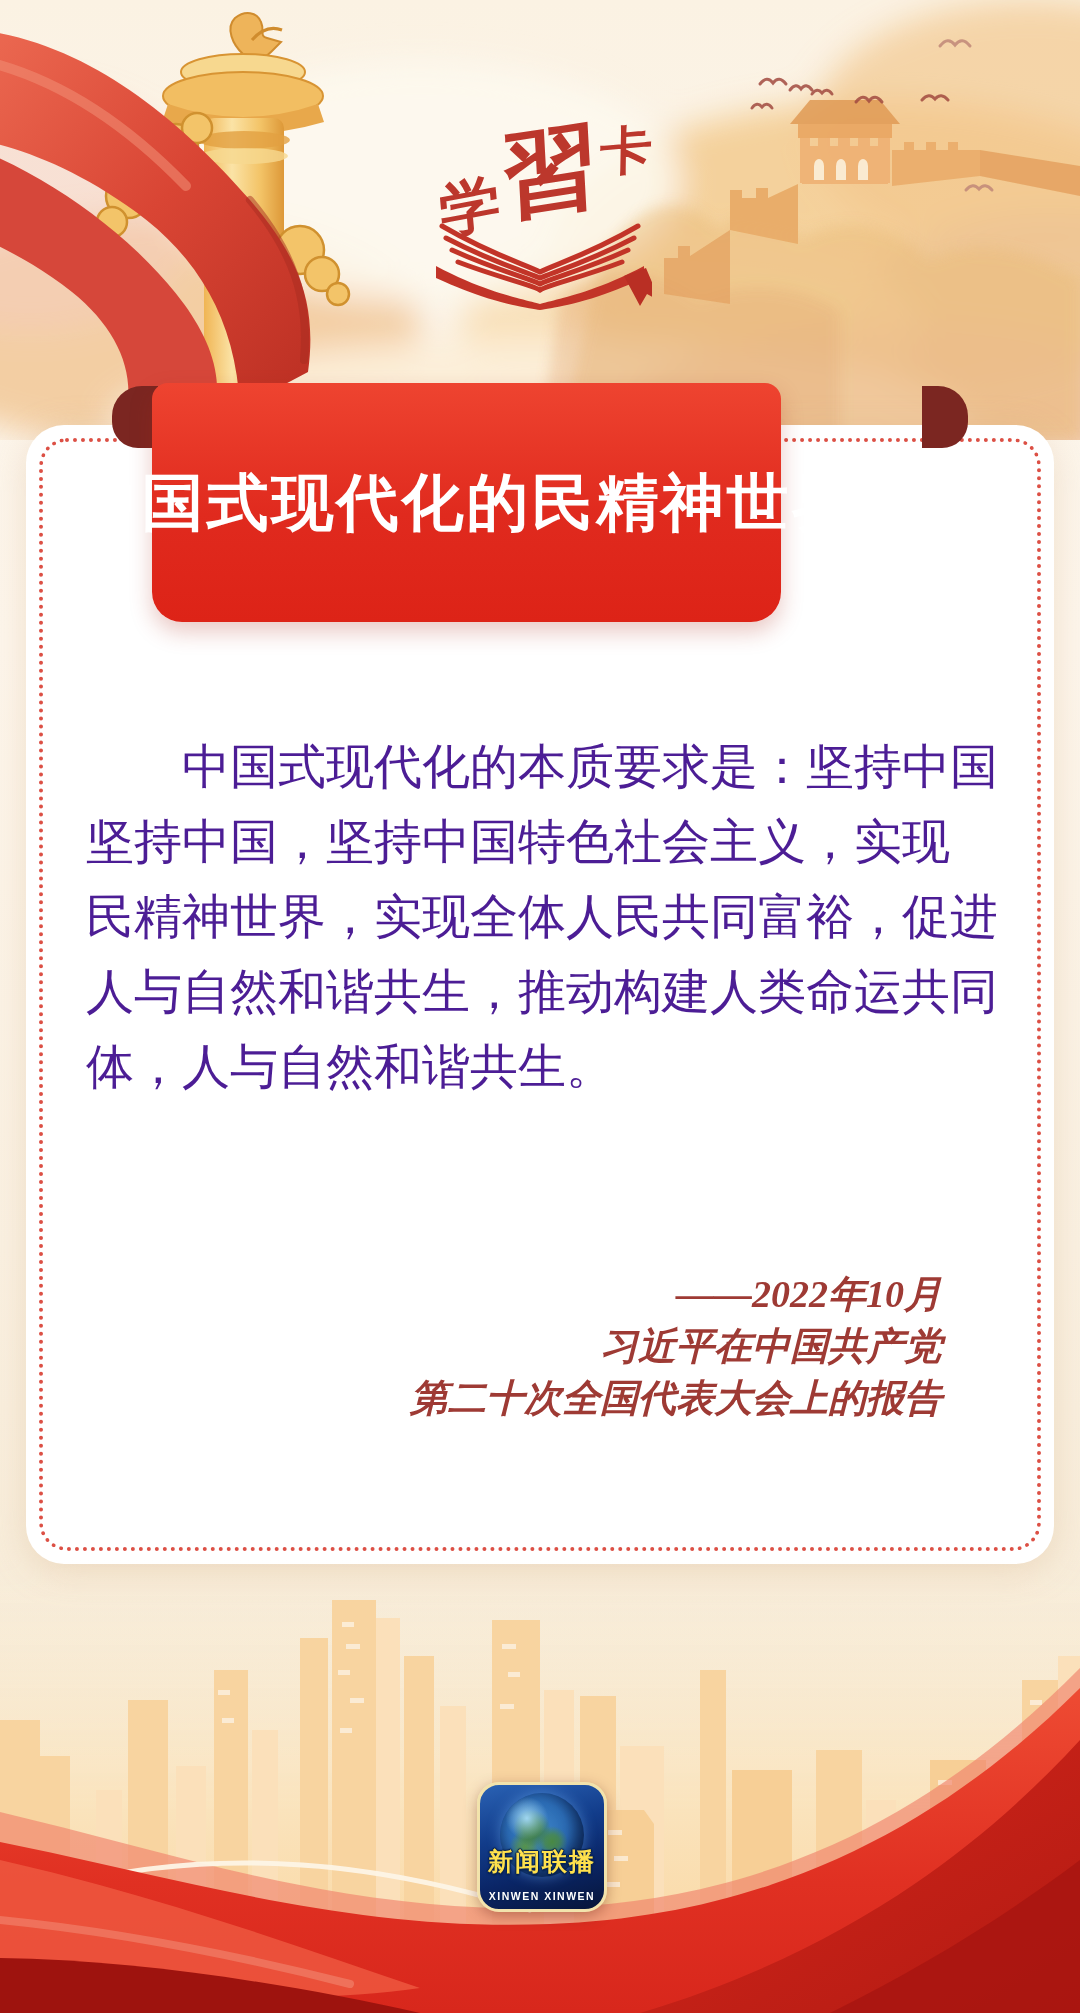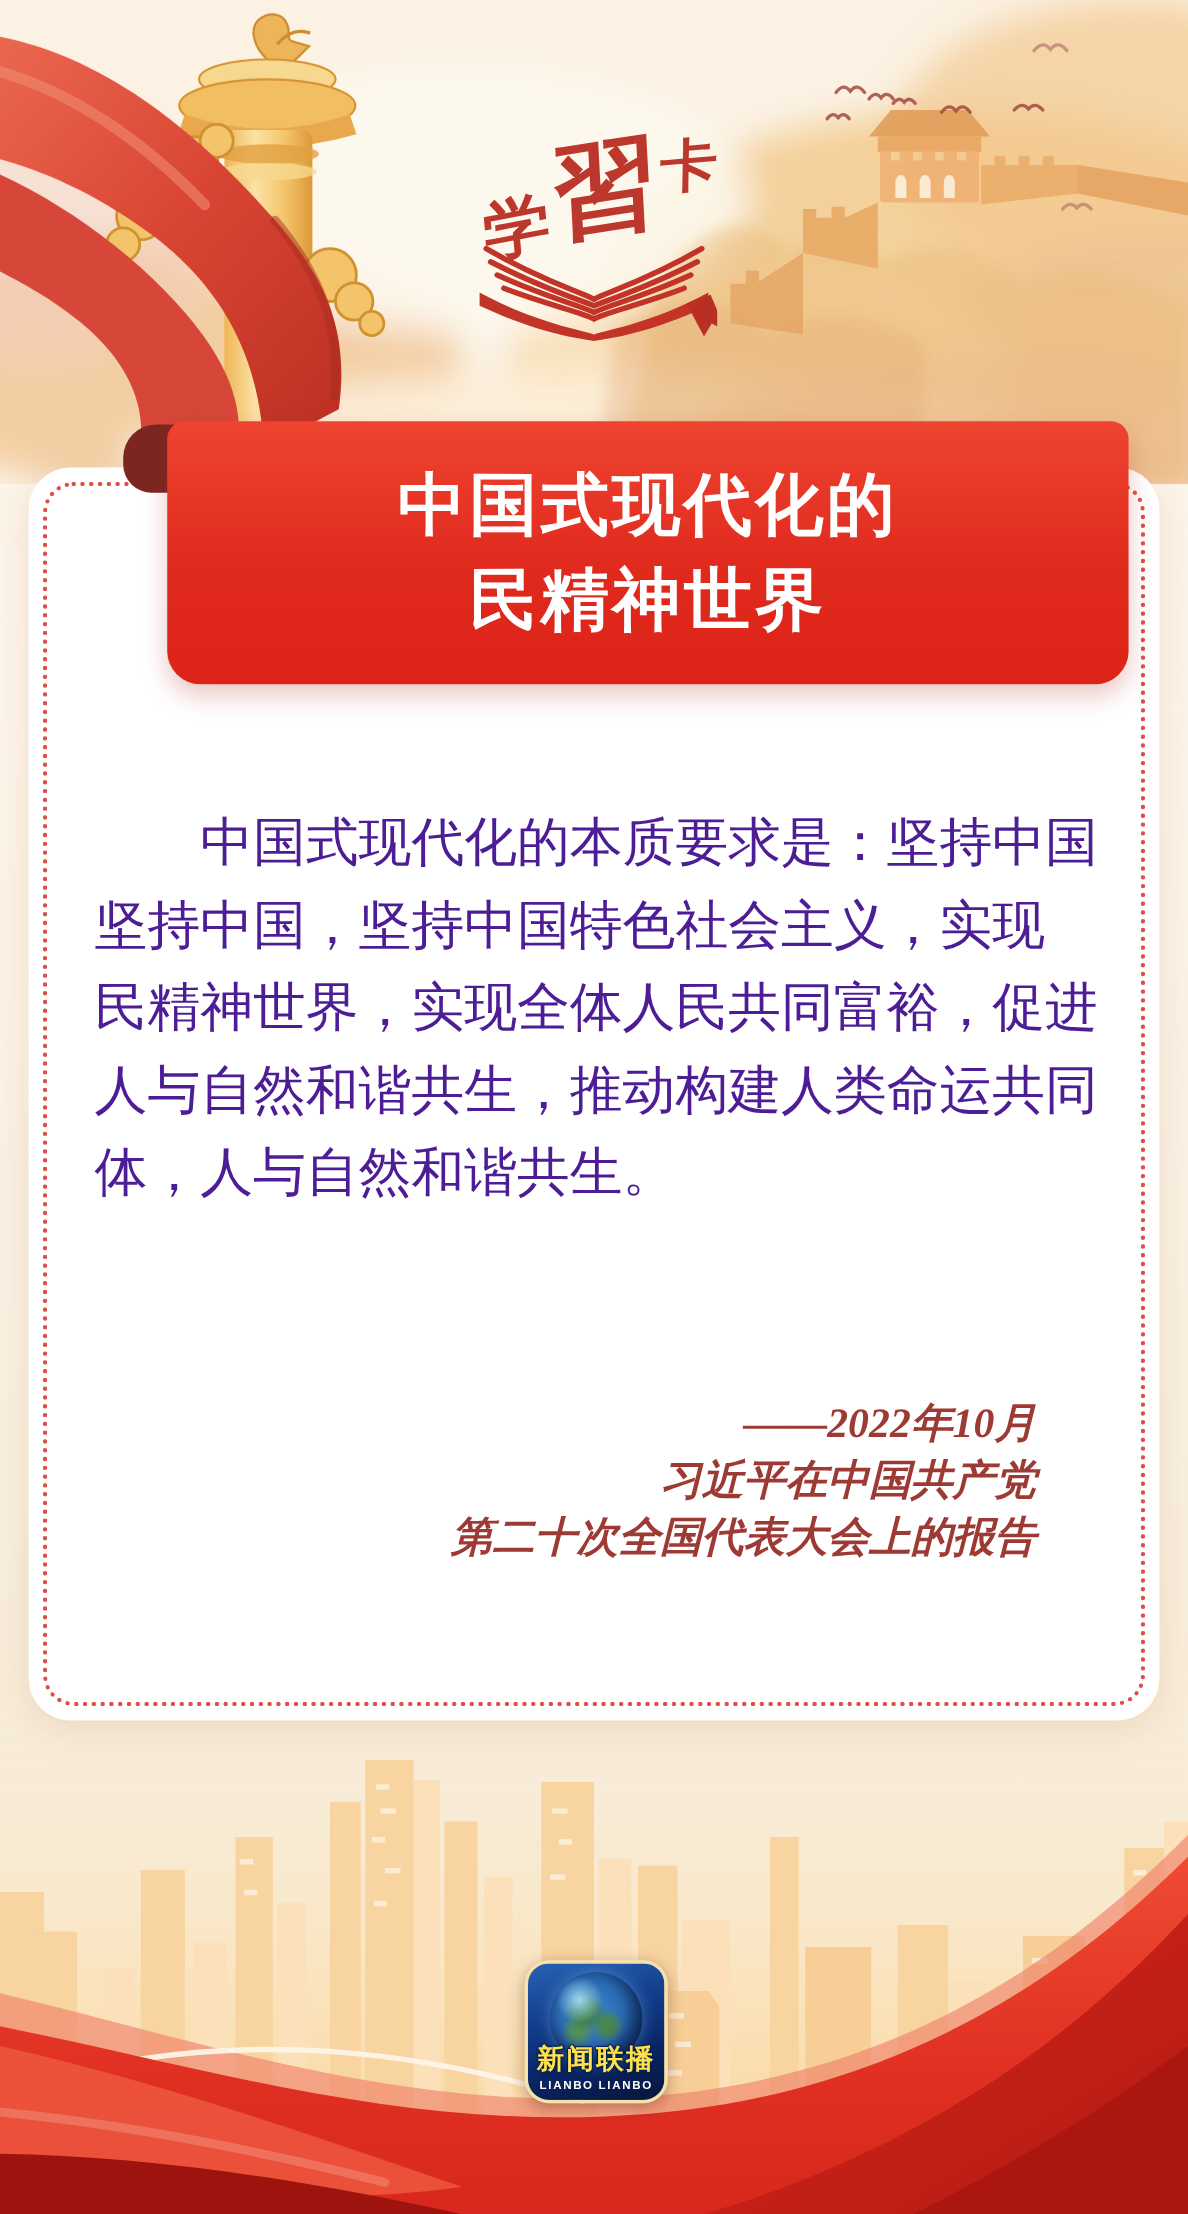--- a/index.html
+++ b/index.html
@@ -19,25 +19,25 @@
   }
   .brand-script .c1{font-size:60px;display:inline-block;transform:translateY(14px) rotate(-4deg);}
   .brand-script .c2{font-size:96px;display:inline-block;transform:translateY(0) rotate(-2deg);margin:0 2px;}
   .brand-script .c3{font-size:52px;display:inline-block;transform:translateY(-26px) rotate(2deg);}
   .brand-book{margin-top:-18px;}
   
   .fold{position:absolute;width:46px;height:62px;background:#7b2621;top:386px;}
   .fold.left{left:112px;border-radius:30px 0 0 26px;}
   .fold.right{left:922px;border-radius:0 30px 26px 0;}
   .banner{
-    position:absolute;left:152px;top:383px;width:874px;height:239px;
+    position:absolute;left:152px;top:383px;width:629px;height:239px;
     background:linear-gradient(180deg,#ee4430 0%,#e02a1e 55%,#dd2317 100%);
     border-radius:16px 16px 30px 30px;
     box-shadow:0 10px 22px rgba(170,40,25,.25);
-    display:flex;flex-direction:column;align-items:center;justify-content:center;
+    display:flex;flex-direction:row;align-items:center;justify-content:center;
   }
   .banner .t1,.banner .t2{
     color:#ffffff;font-weight:900;font-size:62px;line-height:86px;letter-spacing:3px;white-space:nowrap;
   }
   
   .card{
     position:absolute;left:26px;top:425px;width:1028px;height:1139px;
     background:#ffffff;border-radius:38px;
     box-shadow:0 8px 36px rgba(205,160,120,.28);
   }
@@ -75,21 +75,21 @@
       radial-gradient(circle at 32% 30%, #9fd6f2 0%, rgba(159,214,242,0) 26%),
       radial-gradient(circle at 38% 42%, #3f7d3a 0%, rgba(63,125,58,.85) 12%, rgba(63,125,58,0) 26%),
       radial-gradient(circle at 62% 58%, #4a8a44 0%, rgba(74,138,68,.8) 10%, rgba(74,138,68,0) 22%),
       radial-gradient(circle at 30% 64%, #57944d 0%, rgba(87,148,77,.7) 9%, rgba(87,148,77,0) 20%),
       radial-gradient(circle at 45% 45%, #3e86c8 0%, #2b6bb4 45%, #16407e 78%, #0b2a5c 100%);
     box-shadow:0 0 14px rgba(120,190,255,.45), inset -6px -8px 16px rgba(0,10,40,.55);
   }
   .app-logo .cn{
     position:relative;z-index:2;color:#ffe14d;font-size:25px;font-weight:900;letter-spacing:2px;
     text-shadow:0 0 2px #07214e,0 2px 2px #07214e,0 -1px 1px #07214e,1px 0 1px #07214e,-1px 0 1px #07214e;
-    margin-bottom:2px;white-space:nowrap;
+    margin-bottom:12px;white-space:nowrap;
   }
   .app-logo .en{
     position:relative;z-index:2;color:#ffffff;font-size:10.5px;font-weight:700;letter-spacing:1.5px;
     margin-bottom:7px;white-space:nowrap;text-shadow:0 1px 1px #07214e;
   }
 </style>
 </head>
 <body>
 
 <div class="poster">
@@ -303,16 +303,16 @@
       <path d="M1080,180 C970,300 830,396 640,453 L1080,453 Z" fill="url(#wavedark)"></path>
       <path d="M1080,300 C1000,360 920,408 830,453 L1080,453 Z" fill="#a81510" opacity="0.85"></path>
       <path d="M0,398 C140,400 290,424 420,453 L0,453 Z" fill="#9e130e"></path>
       <path d="M0,360 C120,372 240,396 350,424" stroke="#f4917c" stroke-width="8" fill="none" opacity="0.5" stroke-linecap="round"></path>
     </g>
   </svg>
 
   <div class="app-logo">
     <div class="globe"></div>
     <div class="cn">新闻联播</div>
-    <div class="en">LIANBO  LIANBO</div>
+    <div class="en">XINWEN  XINWEN</div>
   </div>
 
 </div>
 
 </body></html>

